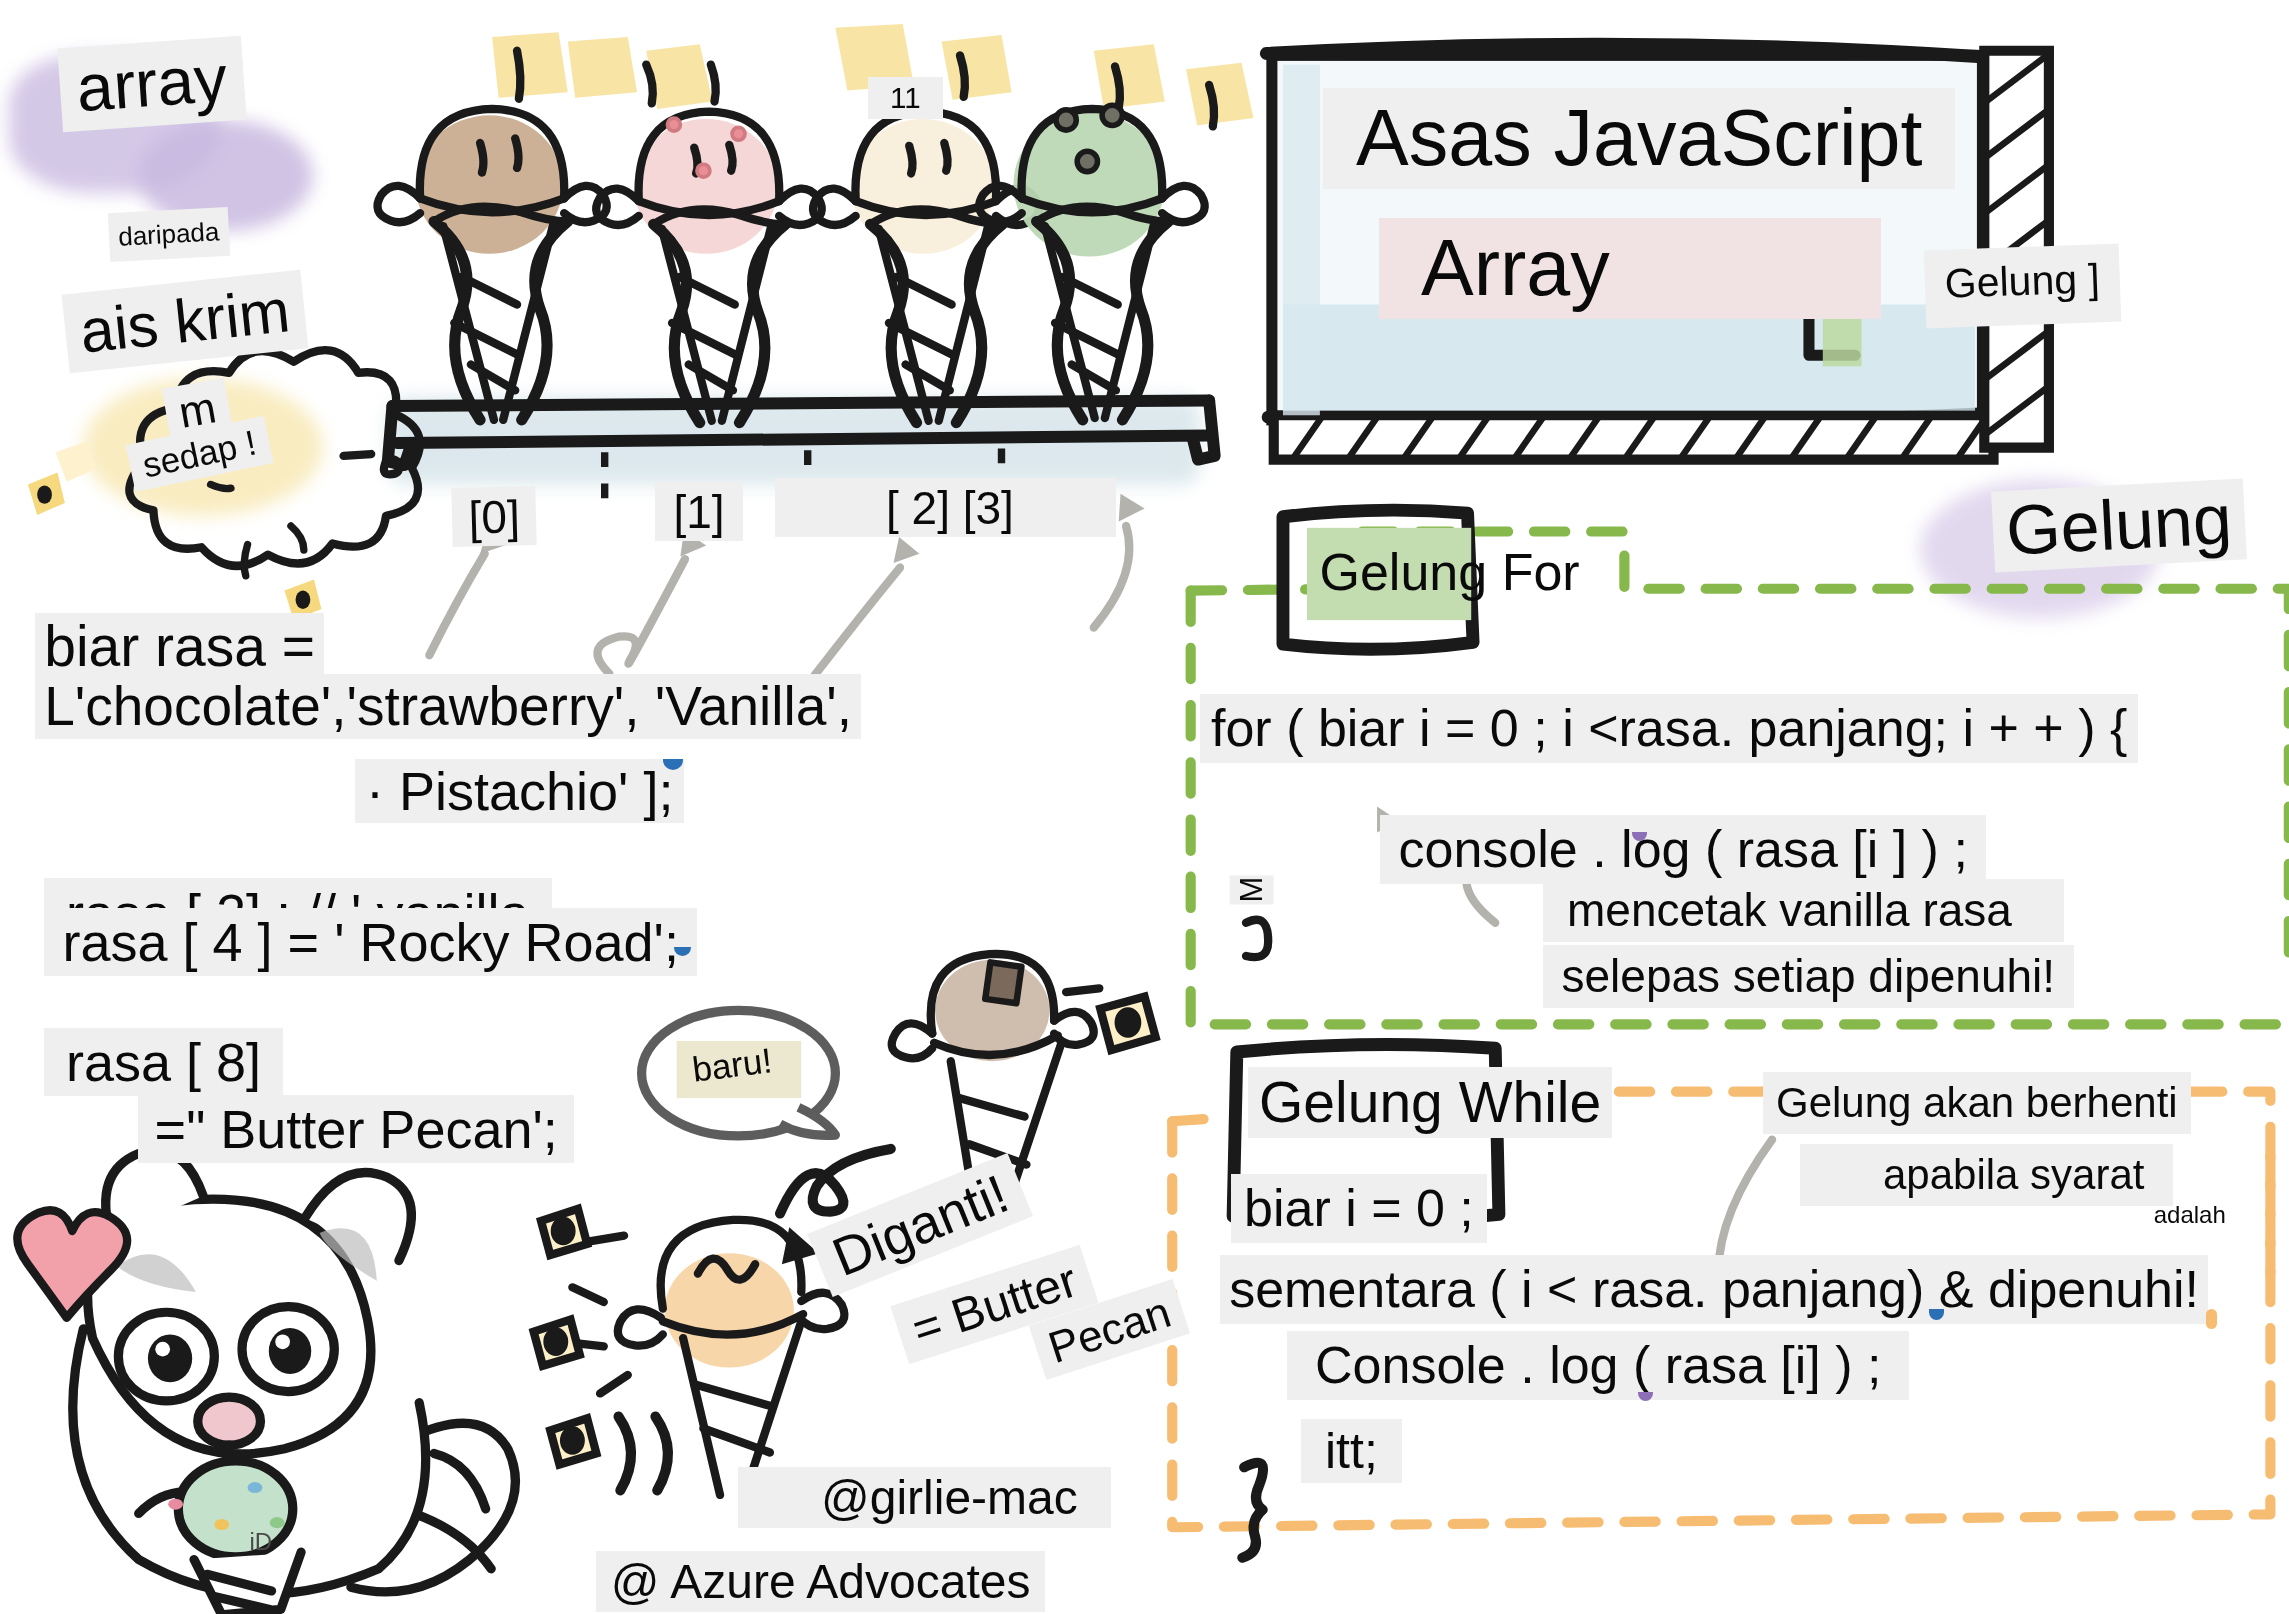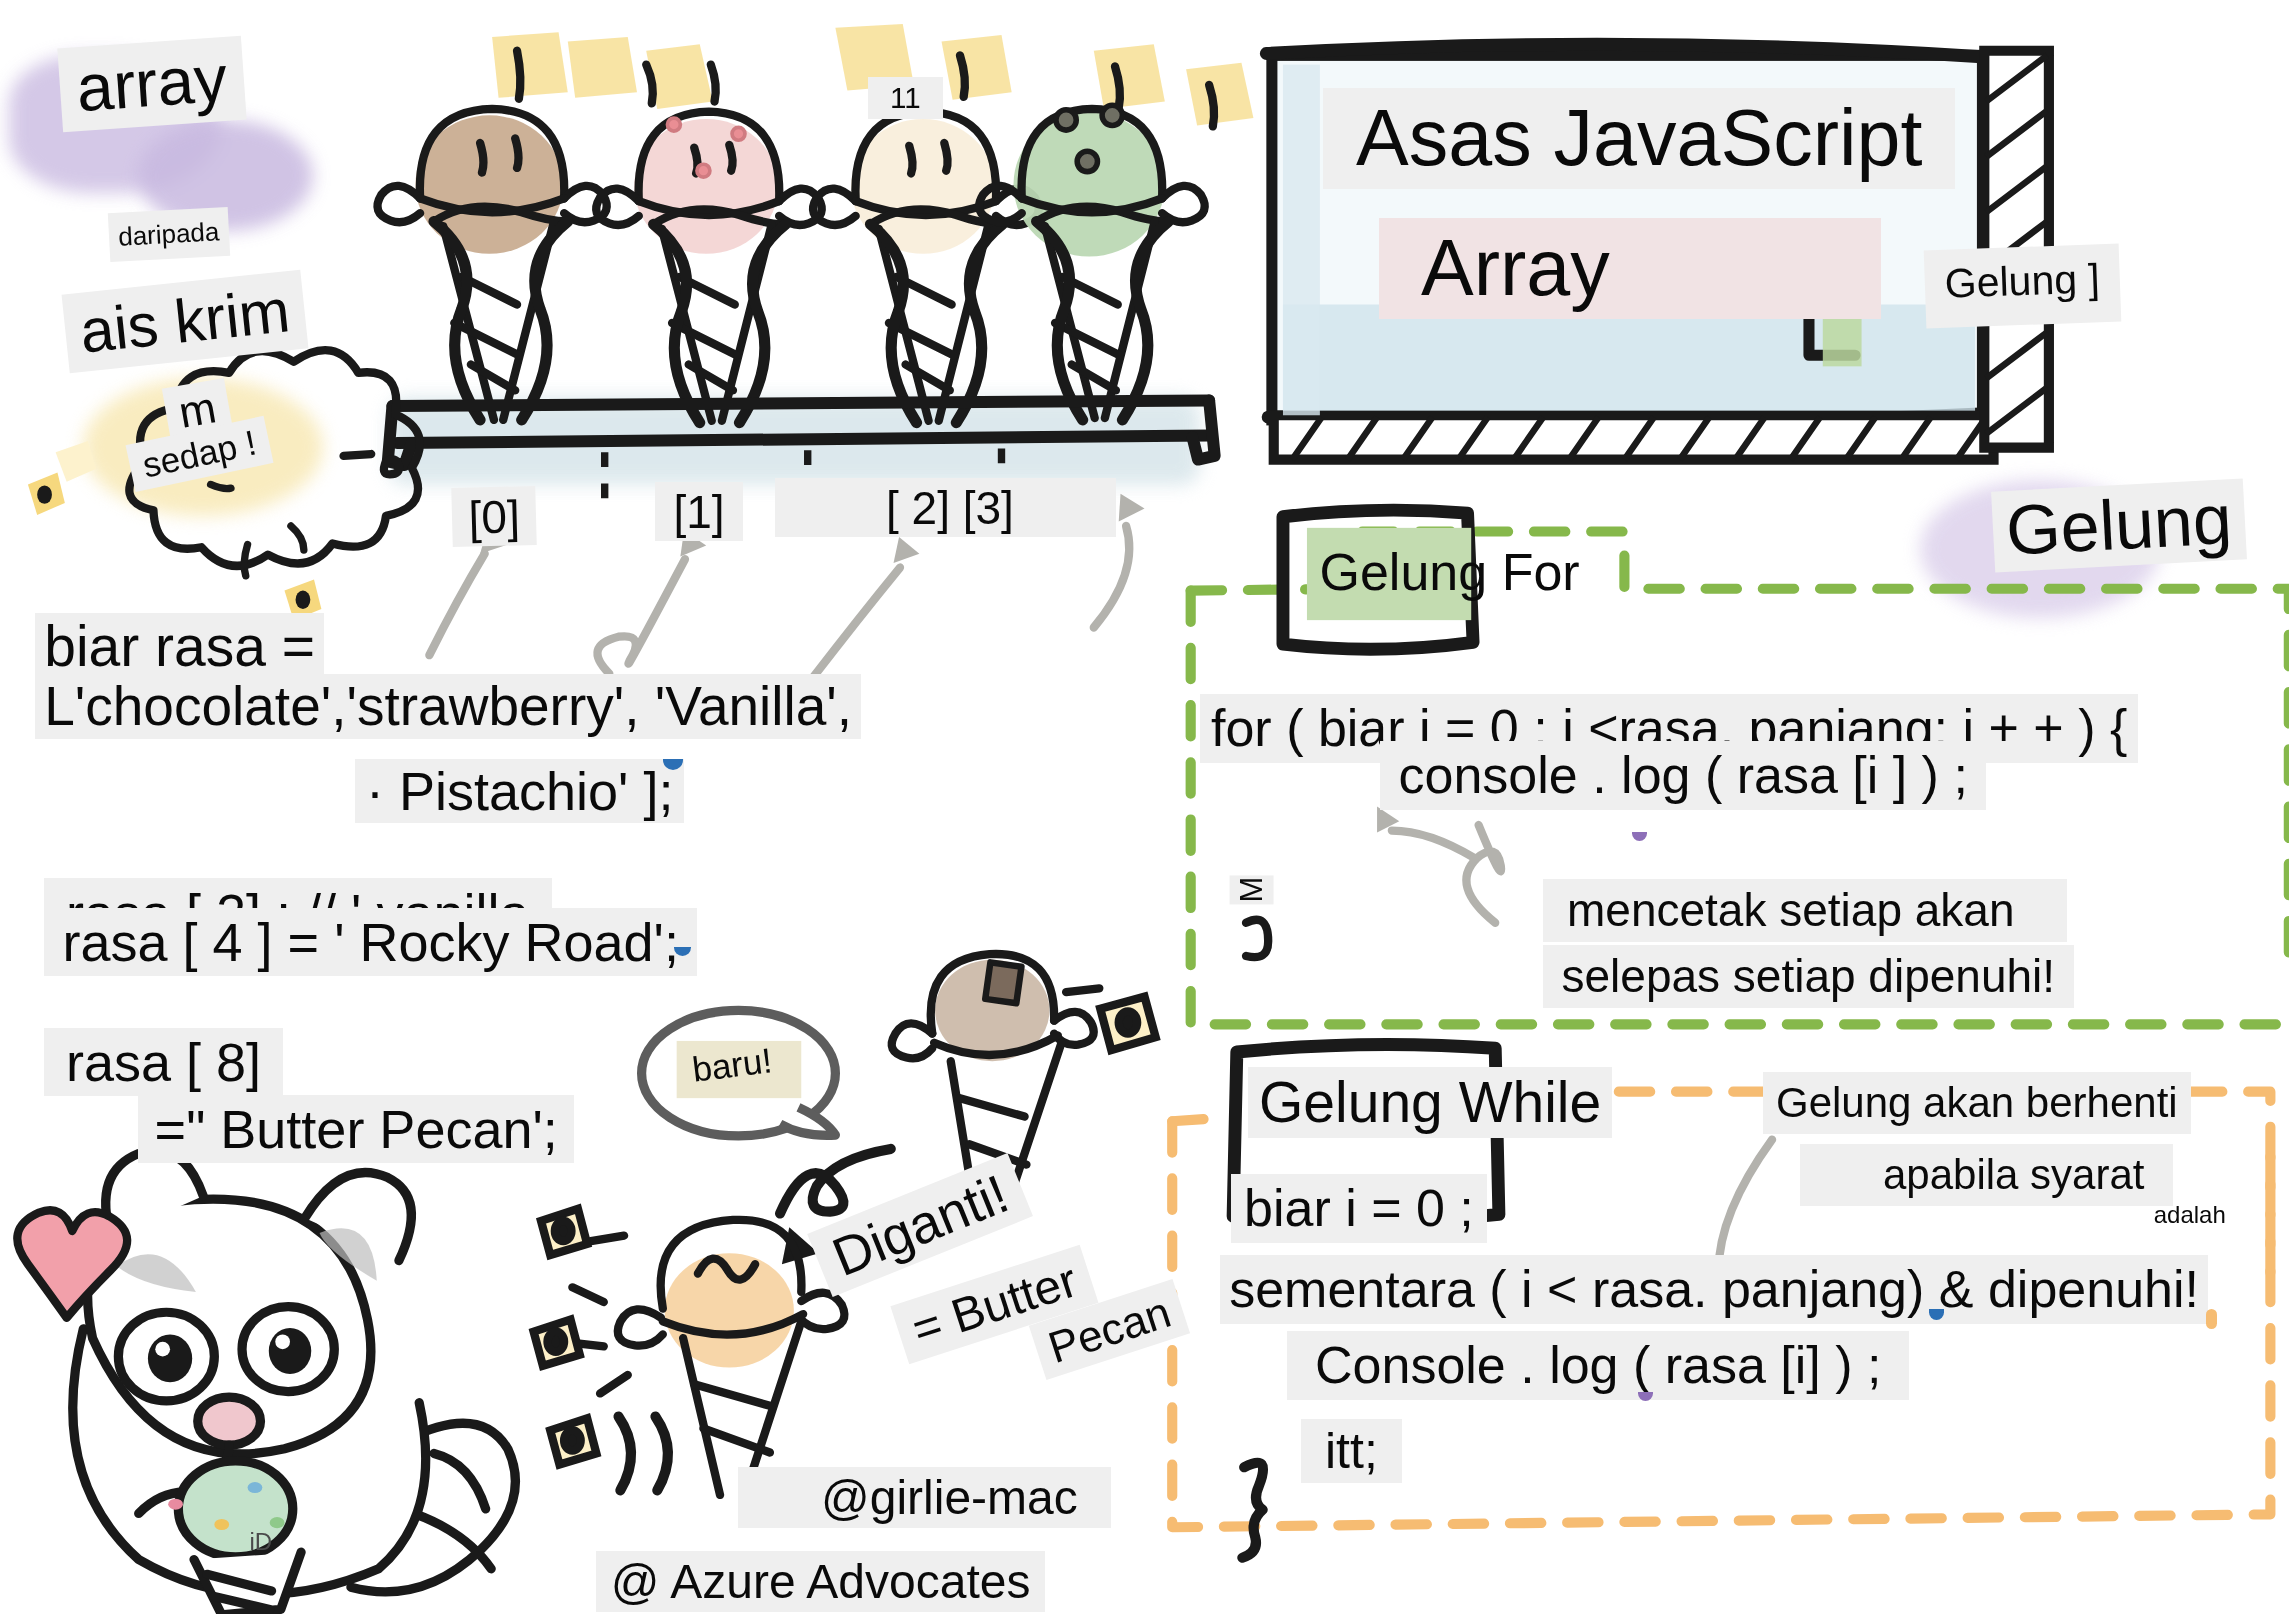--- a/index.html
+++ b/index.html
@@ -360,23 +360,23 @@
   <div class="tx" style="left:1379px;top:218px;font-size:79px;background:#f1e3e4;padding:9.2px 33px 9.2px 42px;width:502px;">Array</div>
 
   <div class="tx" style="left:1925px;top:247px;font-size:41px;padding:13px 20px 22px 20px;transform:rotate(-2deg);">Gelung ]</div>
 
   <div class="tx" style="left:1993px;top:485px;font-size:70px;padding:3.7px 13px;transform:rotate(-3deg);">Gelung</div>
 
   <div class="tx" style="left:1314px;top:543px;font-size:52px;background:transparent;padding:1.8px 5.5px;">Gelung For</div>
 
   <div class="tx" style="left:1200px;top:694px;font-size:52px;padding:7.4px 11px;">for ( biar i = 0 ; i &lt;rasa. panjang; i + + ) {</div>
 
-  <div class="tx" style="left:1380px;top:741px;font-size:52px;padding:7.4px 18.5px;">console . log ( rasa [i ] ) ;</div>
-
-  <div class="tx" style="left:1543px;top:879px;font-size:46px;padding:7.4px 52px 7.4px 24px;">mencetak setiap akan</div>
+  <div class="tx" style="left:1380px;top:815px;font-size:52px;padding:7.4px 18.5px;">console . log ( rasa [i ] ) ;</div>
+
+  <div class="tx" style="left:1543px;top:879px;font-size:46px;padding:7.4px 52px 7.4px 24px;">mencetak vanilla rasa</div>
 
   <div class="tx" style="left:1543px;top:945px;font-size:46px;padding:7.4px 18.5px;">selepas setiap dipenuhi!</div>
 
   <div class="tx" style="left:1248px;top:1067px;font-size:57px;padding:5.5px 11px;">Gelung While</div>
 
   <div class="tx" style="left:1763px;top:1072px;font-size:42px;padding:9.2px 13px;">Gelung akan berhenti</div>
 
   <div class="tx" style="left:1800px;top:1144px;font-size:42px;padding:9.2px 28px 9.2px 83px;">apabila syarat</div>
 
   <div class="tx" style="left:2150px;top:1200px;font-size:24px;background:transparent;padding:1.8px 3.7px;">adalah</div>

